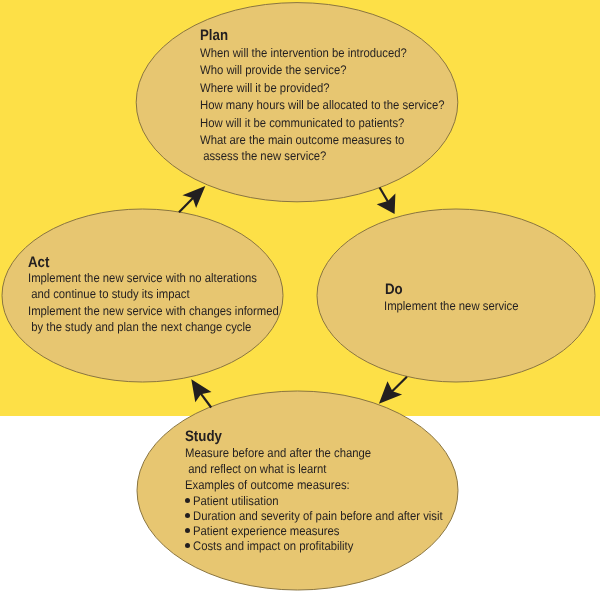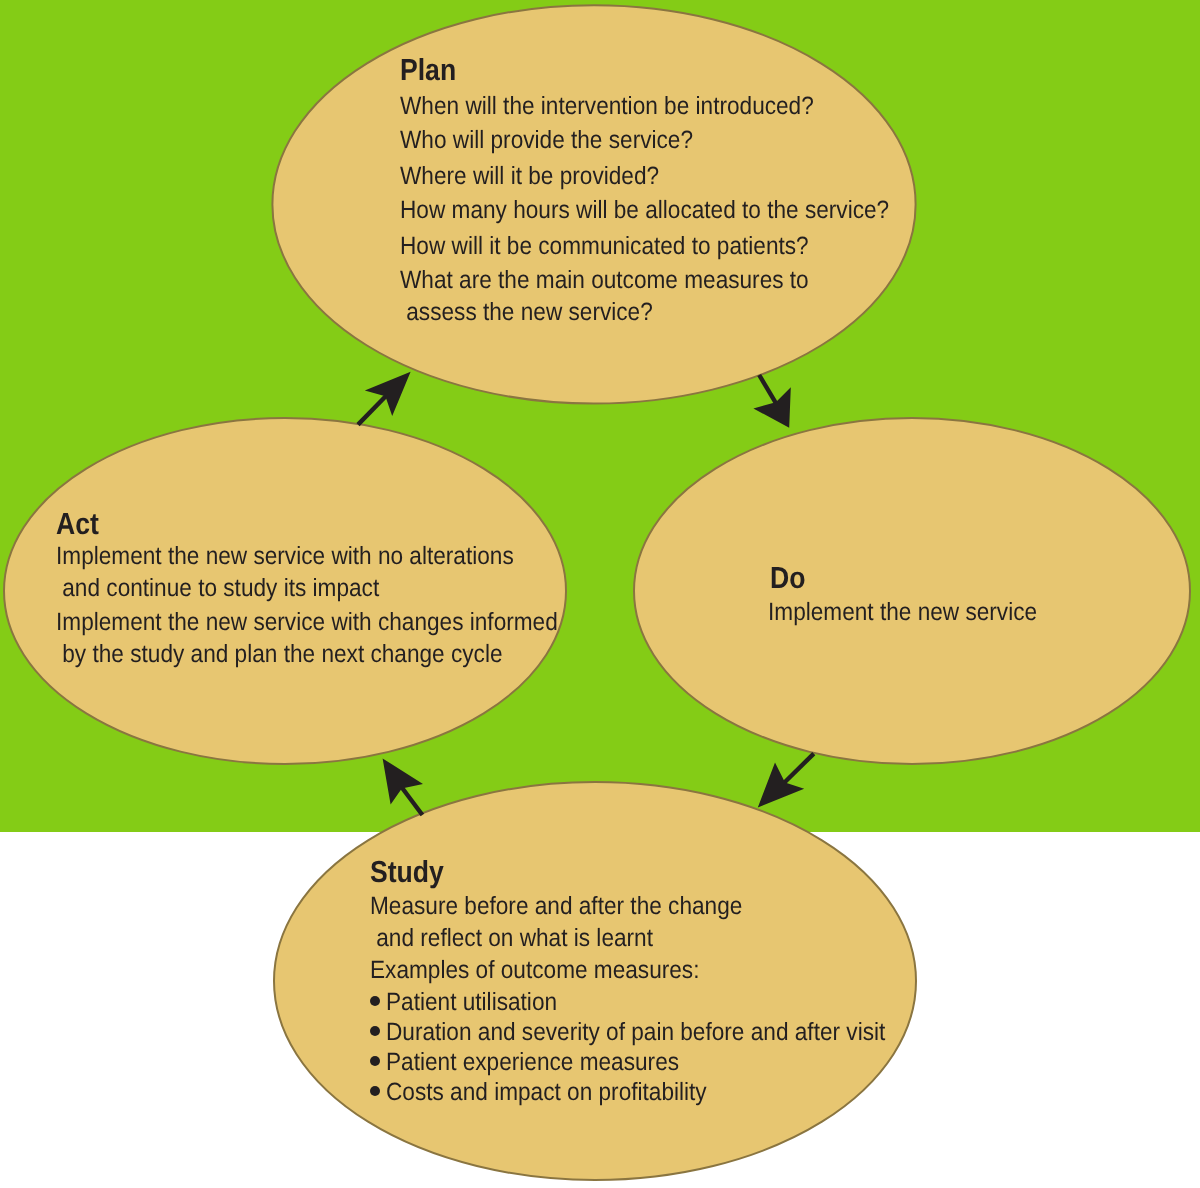--- a/index.html
+++ b/index.html
@@ -14,21 +14,21 @@
     overflow: hidden;
     font-family: "Liberation Sans", sans-serif;
     color: #231f20;
     -webkit-font-smoothing: antialiased;
     text-rendering: geometricPrecision;
   }
   #stage {
     position: relative;
     width: 600px;
     height: 416px;
-    background: #84cc16;
+    background: #fde047;
   }
   #svg-layer {
     position: absolute;
     left: 0;
     top: 0;
     width: 600px;
     height: 594px;
   }
   .node-text { position: absolute; left: 0; top: 0; }
   .node-heading,

